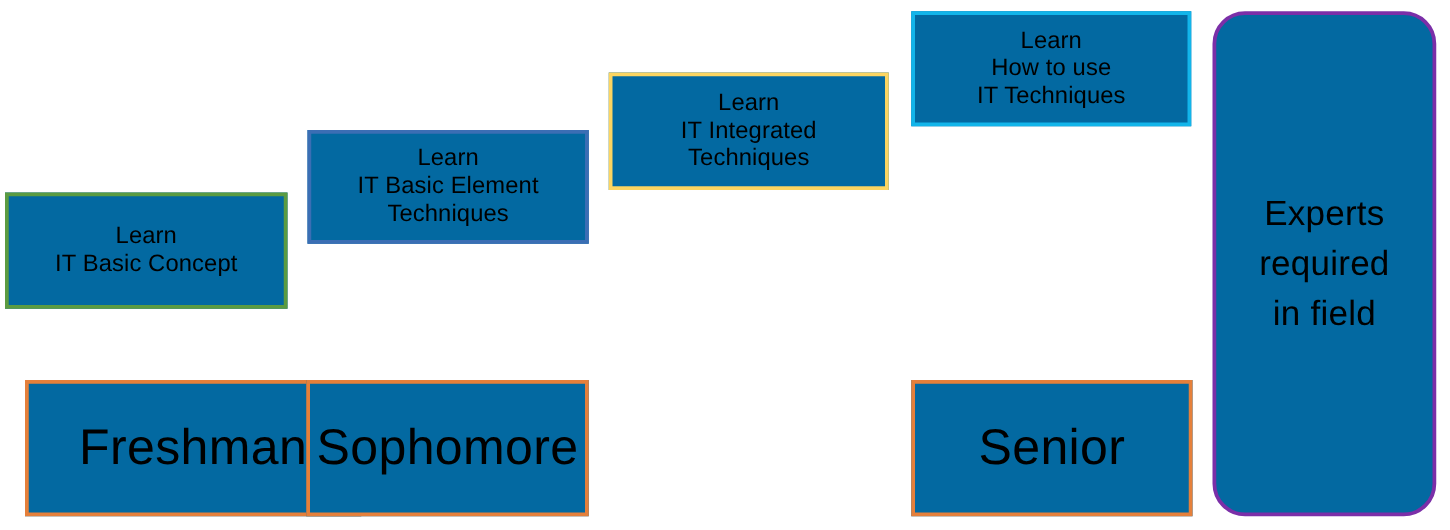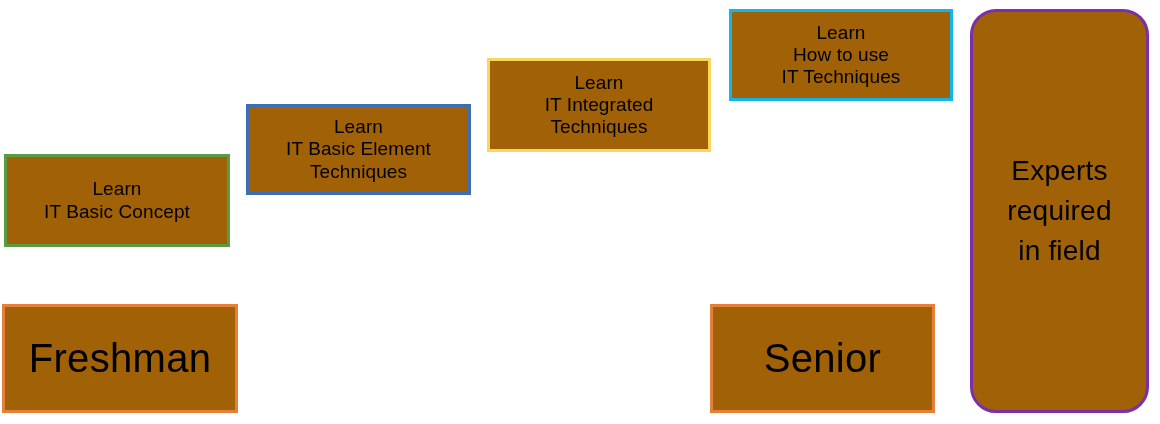--- a/index.html
+++ b/index.html
@@ -14,21 +14,21 @@
   #canvas {
     position: relative;
     width: 1160px;
     height: 424px;
     background: #ffffff;
     overflow: hidden;
   }
   .box {
     position: absolute;
     box-sizing: border-box;
-    background: #a16207;
+    background: #0369a1;
     display: flex;
     align-items: center;
     justify-content: center;
     text-align: center;
     color: #000000;
     line-height: 1.16;
     white-space: pre-line;
   }
   
   .learn-box {
@@ -44,24 +44,24 @@
   
   .year-box {
     border-style: solid;
     border-width: 3px;
     border-color: #e5803b;
     font-size: 40px;
     letter-spacing: 0.3px;
     top: 304px;
     height: 109px;
   }
-  .year-0 { left: 2px;   width: 236px; }
+  .year-0 { left: 20px;   width: 269px; }
   .year-1 { left: 245px; width: 226px; }
   .year-2 { left: 487px; width: 225px; }
-  .year-3 { left: 710px; width: 225px; }
+  .year-3 { left: 729px; width: 225px; }
 
   
   .experts-box {
     left: 970px;
     top: 9px;
     width: 179px;
     height: 404px;
     border: 3px solid #7b2fa8;
     border-radius: 26px;
     font-size: 28px;
@@ -84,20 +84,21 @@
   <div class="box learn-box learn-yellow">Learn
 IT Integrated
 Techniques</div>
 
   <div class="box learn-box learn-cyan">Learn
 How to use
 IT Techniques</div>
 
   <div class="box year-box year-0">Freshman</div>
 
+  <div class="box year-box year-1">Sophomore</div>
 
 
   <div class="box year-box year-3">Senior</div>
 
   <div class="box experts-box">Experts
 required
 in field</div>
 
 </div>
 

